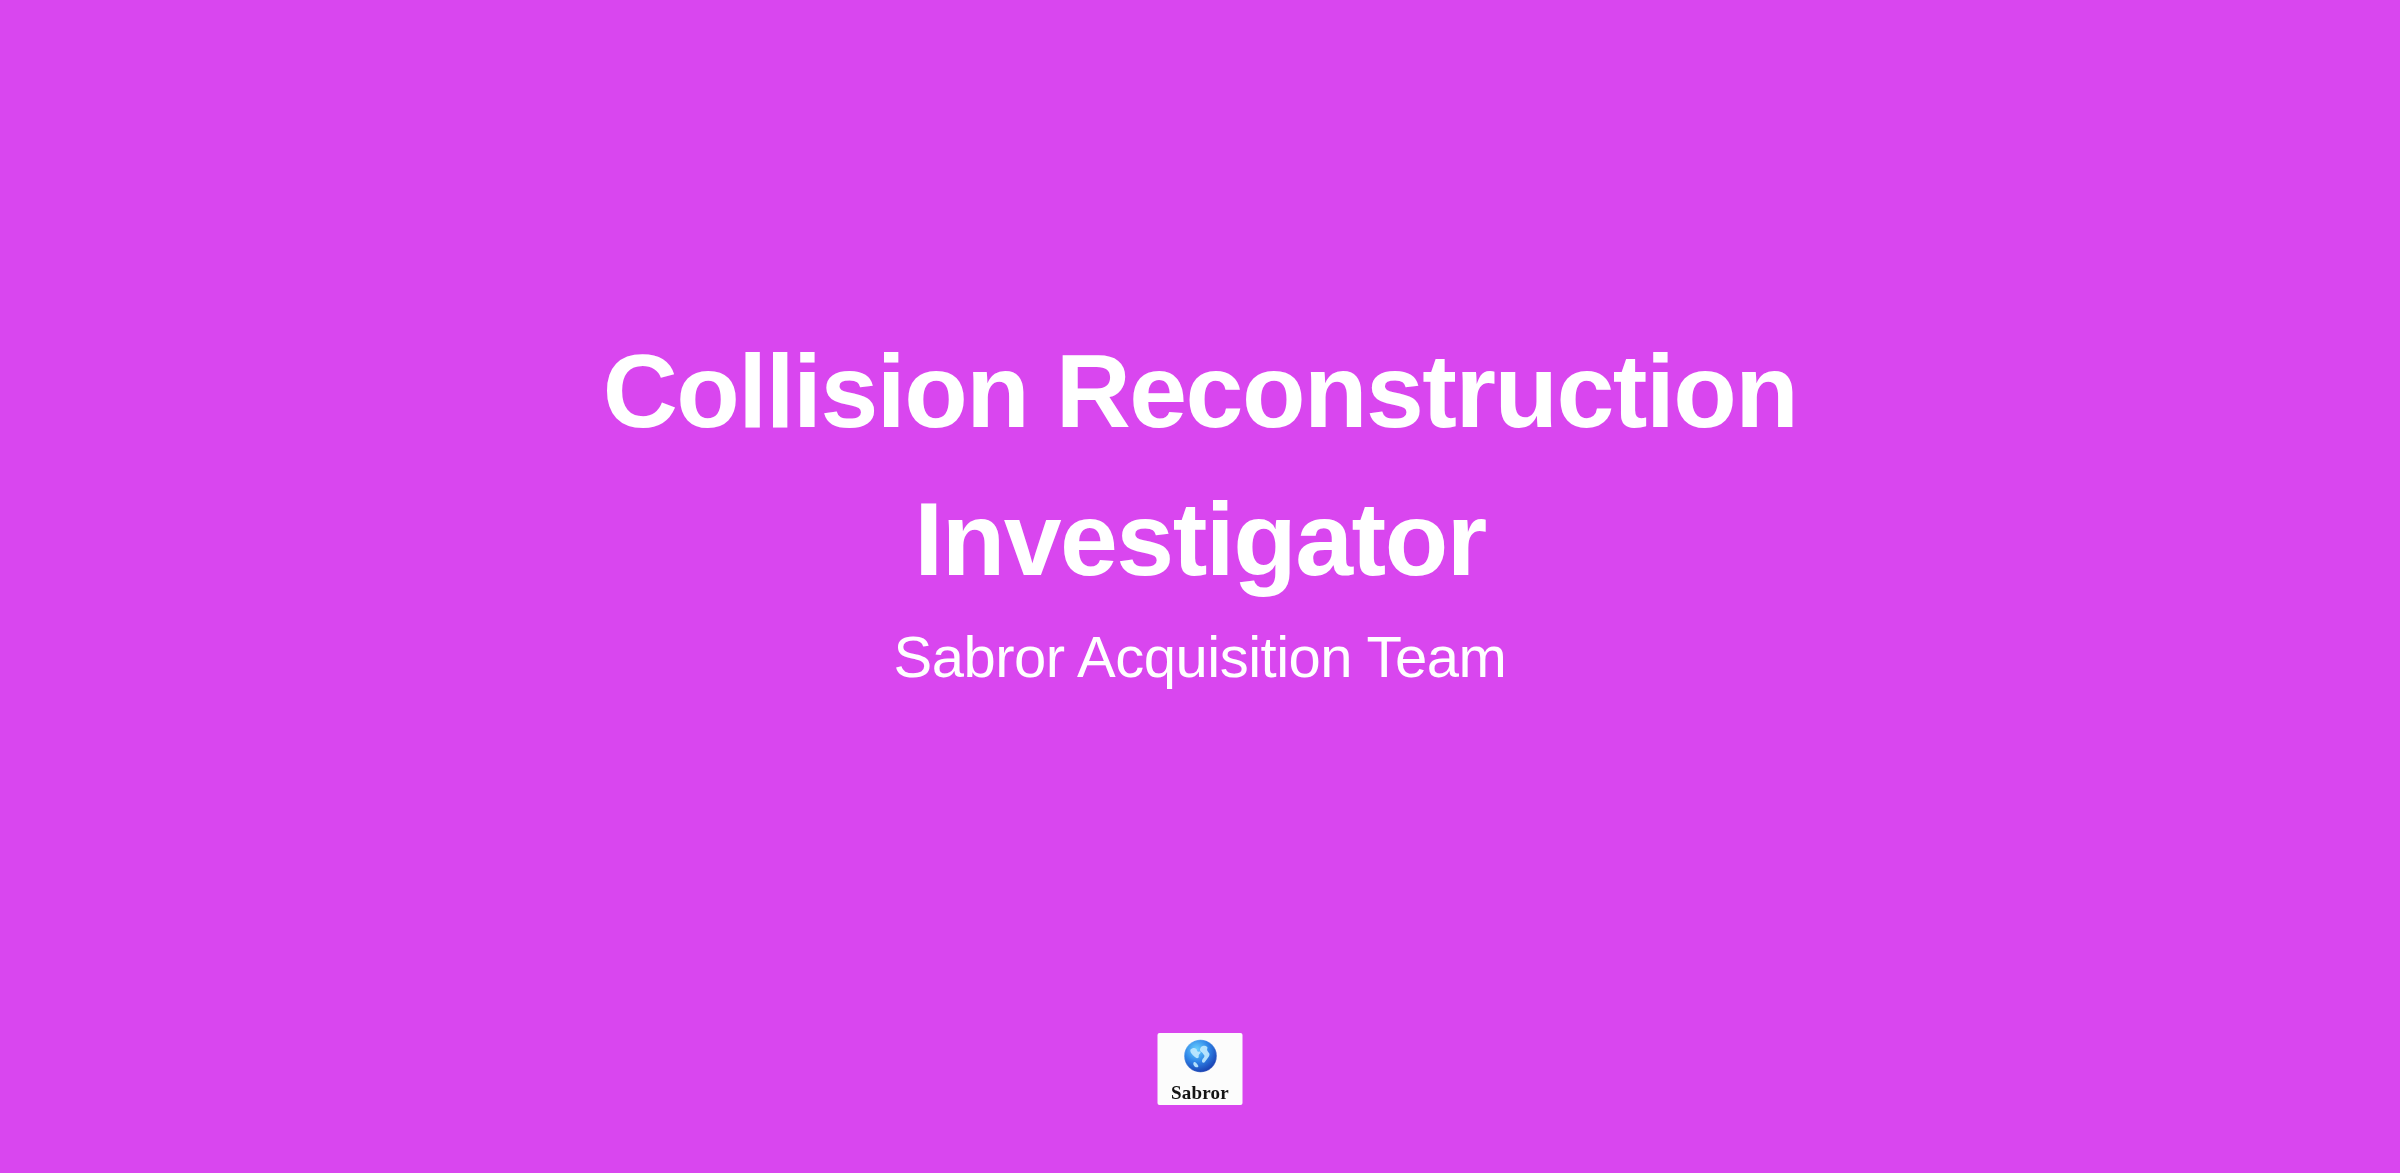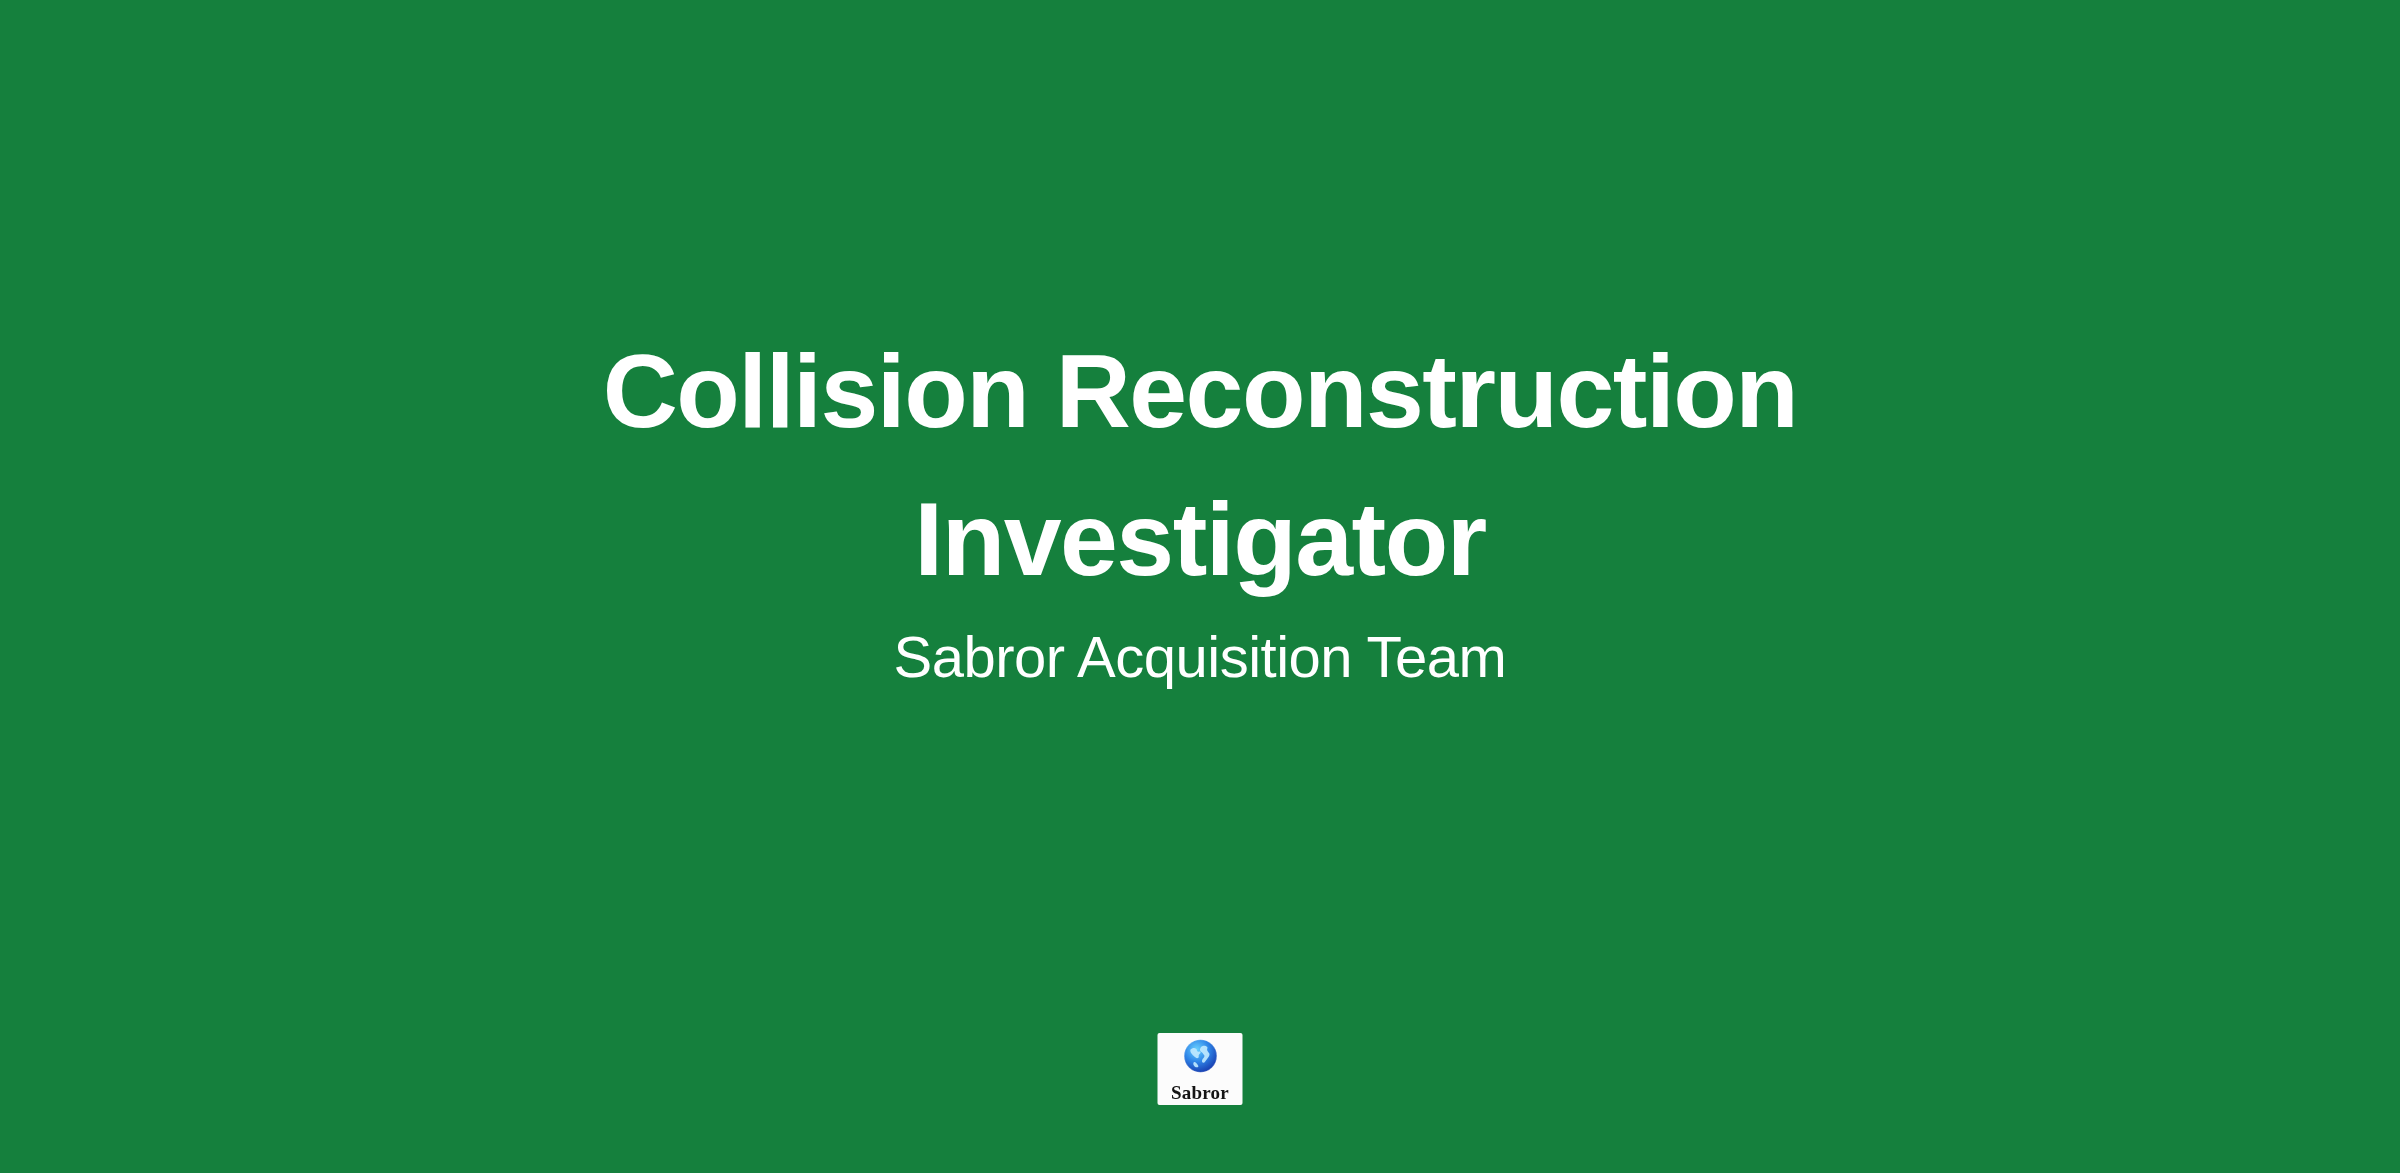--- a/index.html
+++ b/index.html
@@ -98,21 +98,21 @@
     font-size: 19px;
     font-weight: 700;
     line-height: 1;
     letter-spacing: 0.2px;
     white-space: nowrap;
   }
 </style>
 </head>
 <body>
 
-<div class="slide" style="background: #15803d; text-decoration: underline;">
+<div class="slide" style="background: #d946ef; text-decoration: underline;">
 
   <div class="hero">
     <h1 class="hero-title">Collision Reconstruction Investigator</h1>
     <h2 class="hero-subtitle">Sabror Acquisition Team</h2>
   </div>
 
   <div class="logo-wrap" style="background: rgb(252, 252, 252);">
     <svg class="logo-globe" viewBox="0 0 64 64" aria-hidden="true">
       <defs>
         <radialGradient id="globeGrad" cx="38%" cy="30%" r="78%">

